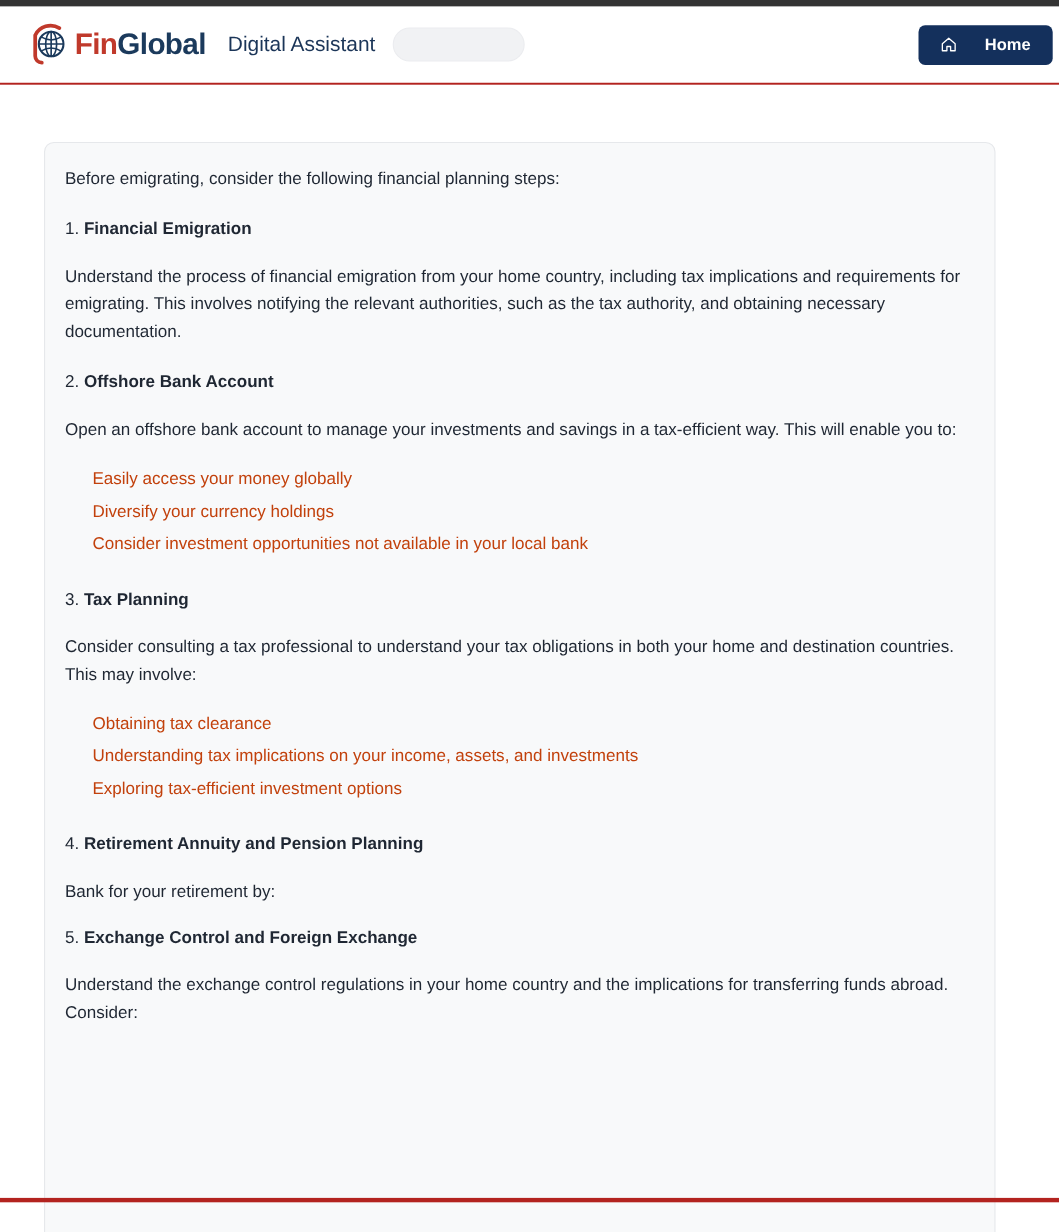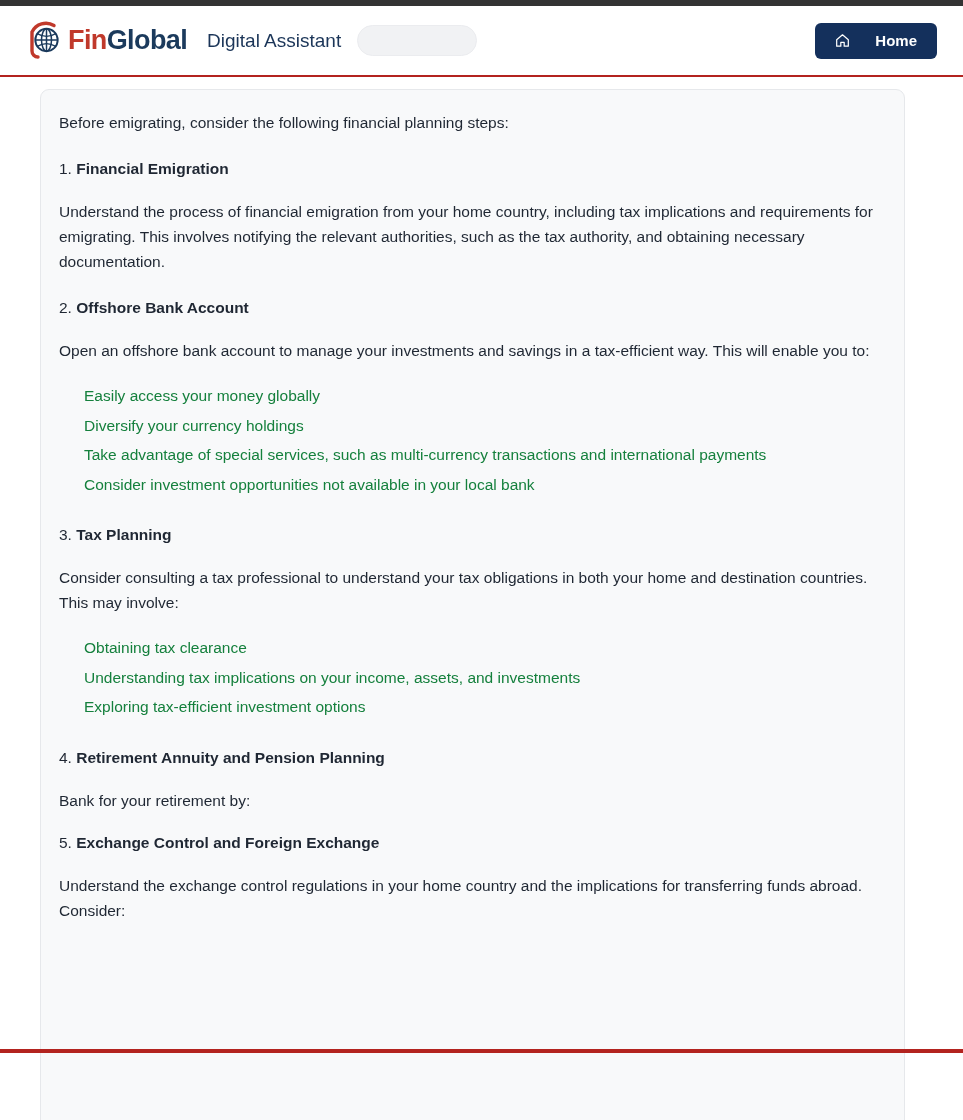--- a/index.html
+++ b/index.html
@@ -19,21 +19,21 @@
     background: #333333;
   }
 
   
   .app-header {
     height: 69px;
     width: 100%;
     background: #ffffff;
     display: flex;
     align-items: center;
-    padding: 0 26px 0 24px;
+    padding: 0 6px 0 24px;
     position: relative;
   }
 
   .brand-logo {
     display: flex;
     align-items: center;
     flex: 0 0 auto;
     margin-right: 20px;
   }
   .brand-mark { width: 46px; height: 46px; display: block; }
@@ -92,20 +92,21 @@
     background: #b3231f;
   }
 
   
   .content-area {
     width: 100%;
     height: 976px;
     background: #ffffff;
     padding: 12px 0 0 0;
     position: relative;
+    margin-top: 40px;
   }
 
   .message-card {
     margin-left: 40px;
     width: 865px;
     background: #f8f9fa;
     border: 1px solid #e6e8eb;
     border-radius: 9px;
     padding: 20px 18px 24px 18px;
     min-height: 1040px;
@@ -129,21 +130,21 @@
   .section-heading .sec-title { font-weight: bold; }
 
   .sub-list {
     list-style: none;
     margin: 0 0 24px 0;
     padding: 0;
   }
   .sub-list li {
     font-size: 15.5px;
     line-height: 29.5px;
-    color: #15803d;
+    color: #c2410c;
     padding-left: 25px;
   }
 
   .bottom-rule {
     position: absolute;
     left: 0;
     bottom: 0;
     width: 100%;
     height: 4px;
     background: #b3231f;
@@ -208,21 +209,20 @@
 
     <div>
       <p class="section-heading">
         <span class="sec-num">2.</span>
         <span class="sec-title">Offshore Bank Account</span>
       </p>
       <p class="msg-para tight">Open an offshore bank account to manage your investments and savings in a tax-efficient way. This will enable you to:</p>
       <ul class="sub-list">
         <li>Easily access your money globally</li>
         <li>Diversify your currency holdings</li>
-        <li>Take advantage of special services, such as multi-currency transactions and international payments</li>
         <li>Consider investment opportunities not available in your local bank</li>
       </ul>
     </div>
 
     <div>
       <p class="section-heading">
         <span class="sec-num">3.</span>
         <span class="sec-title">Tax Planning</span>
       </p>
       <p class="msg-para tight">Consider consulting a tax professional to understand your tax obligations in both your home and destination countries. This may involve:</p>

